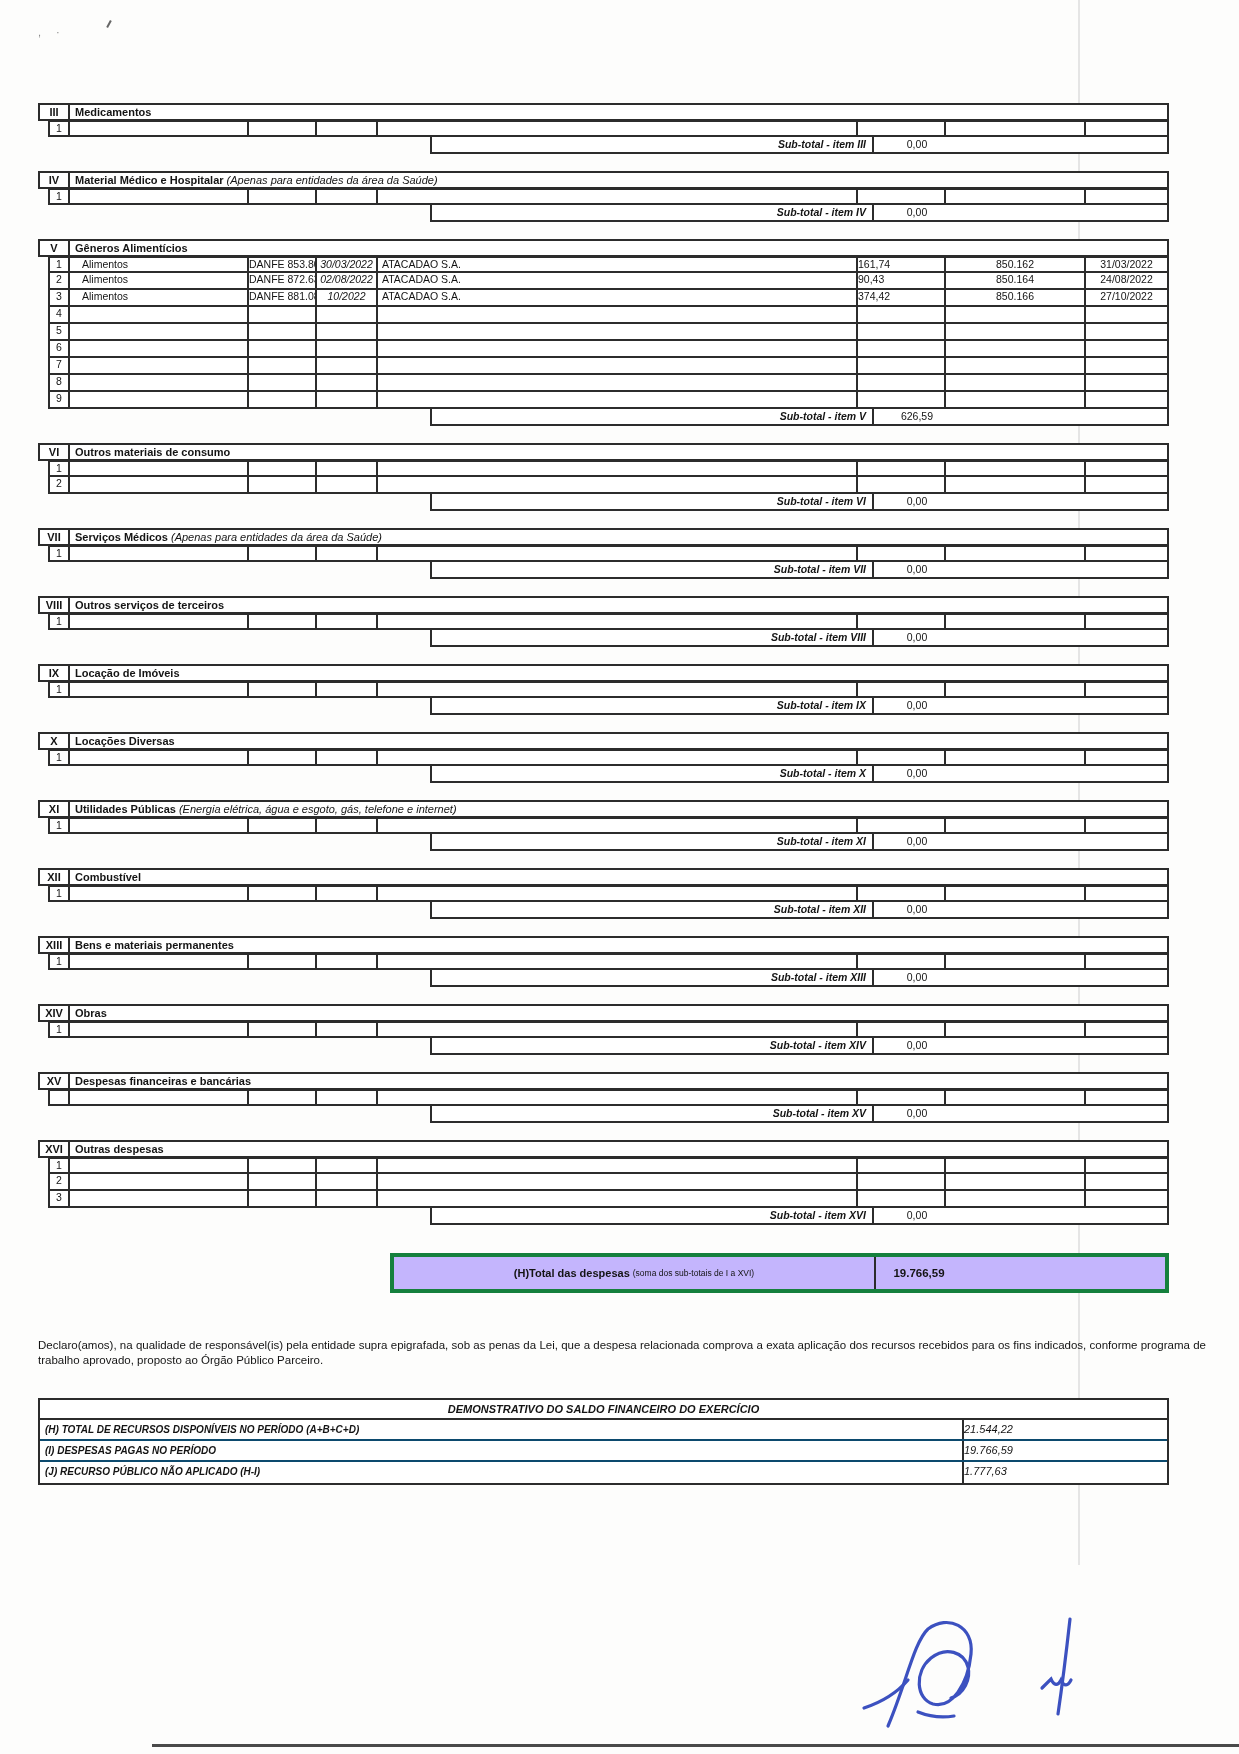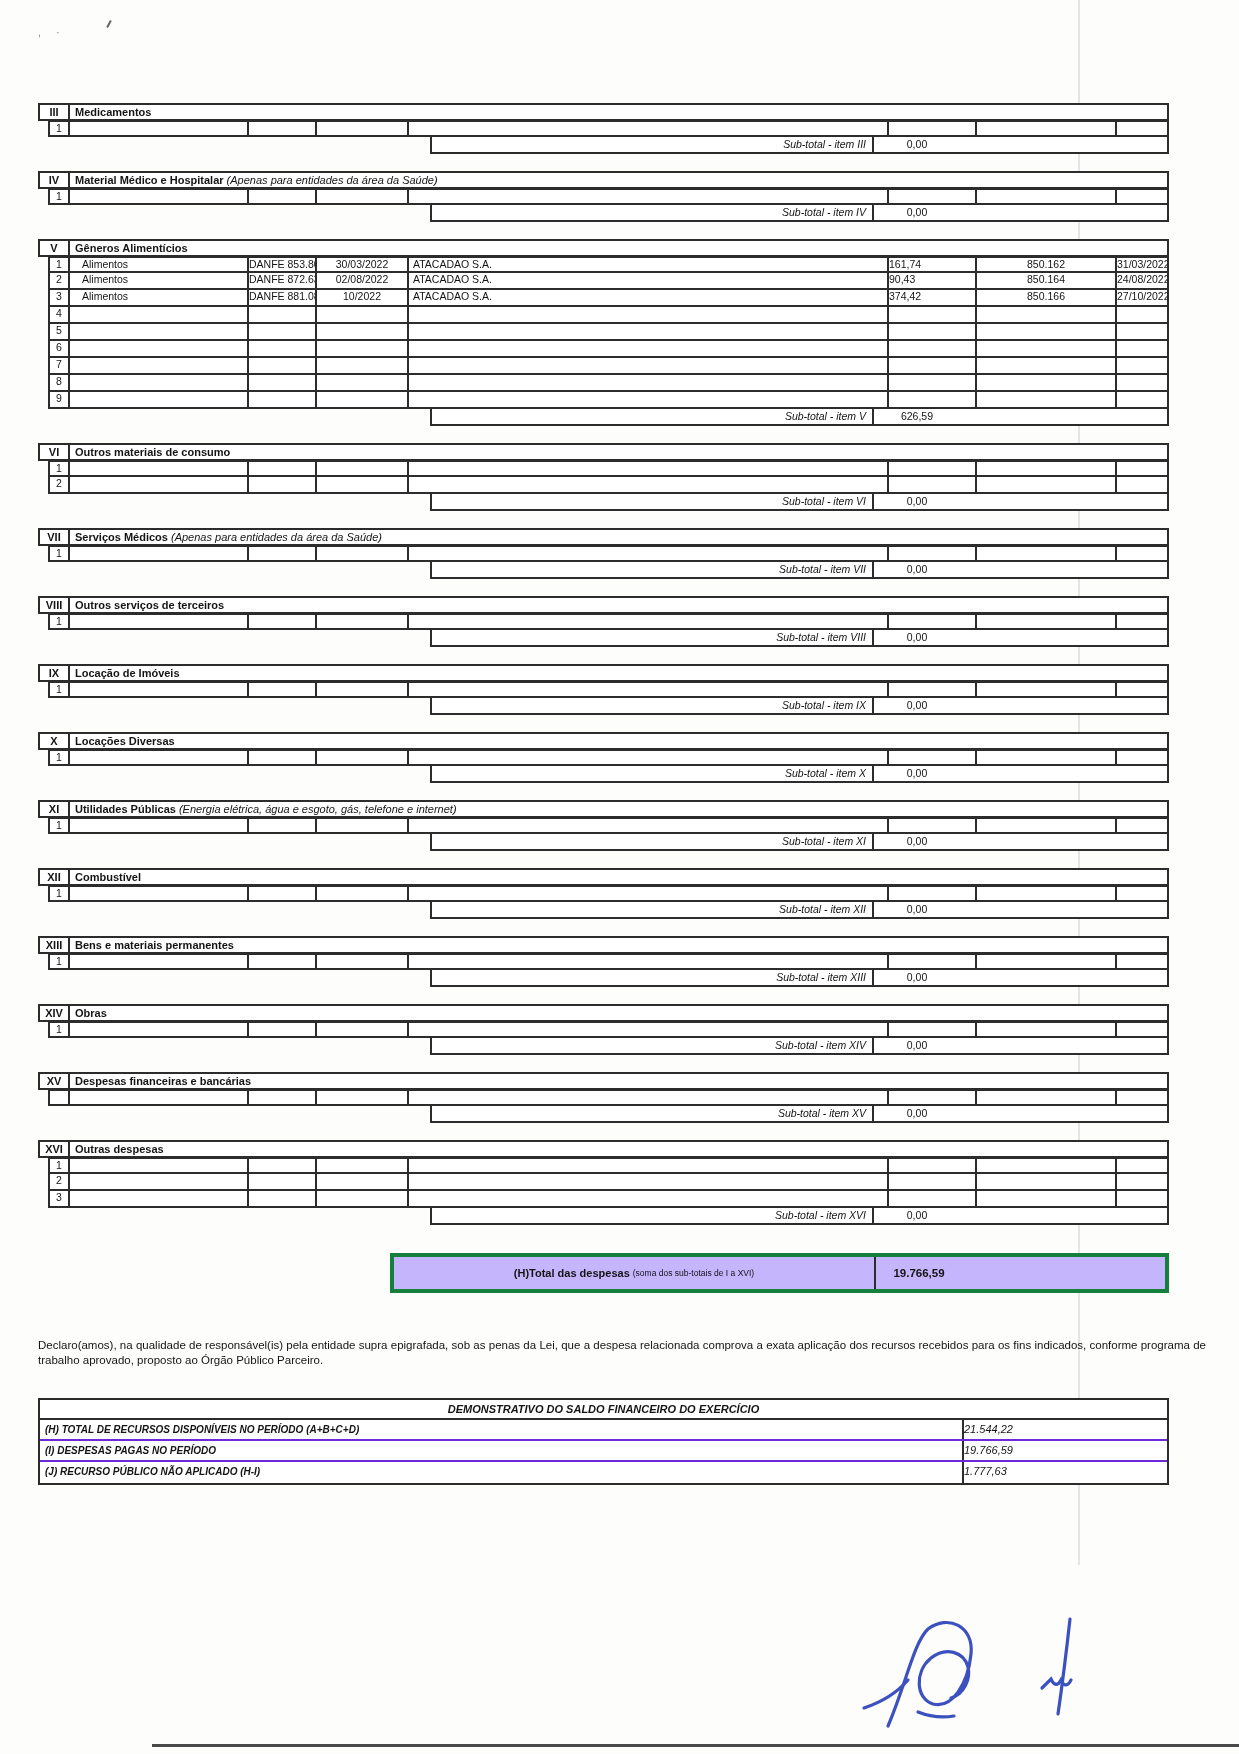--- a/index.html
+++ b/index.html
@@ -17,40 +17,40 @@
   .sec-title{flex:1;padding-left:5px;font-weight:bold;font-size:11px;line-height:14px;white-space:nowrap;overflow:hidden;}
   .sec-title .t-note{font-weight:normal;font-style:italic;}
   .rows{margin-left:10px;}
   .drow{display:flex;border:2px solid #2c2c2c;border-top:none;height:17px;box-sizing:border-box;background:#fff;}
   .rows .drow:first-child{border-top:2px solid #2c2c2c;margin-top:-1px;}
   .drow > span{display:block;border-right:2px solid #2c2c2c;box-sizing:border-box;font-size:10.5px;line-height:13px;overflow:hidden;white-space:nowrap;}
   .drow > span:last-child{border-right:none;}
   .c-num{width:20px;text-align:center;}
   .c-desc{width:179px;padding-left:12px;}
   .c-doc{width:68px;text-align:center;font-size:10px;}
-  .c-date{width:92px;text-align:center;}
+  .c-date{width:61px;text-align:center;font-style:italic;}
   .c-sup{width:480px;padding-left:4px;}
   .c-val{width:88px;padding-right:14px;}
   .c-chq{width:140px;text-align:center;}
   .c-dt2{flex:1;text-align:center;}
   .subtotal{display:flex;margin-left:392px;border:2px solid #2c2c2c;margin-top:-2px;height:19px;box-sizing:border-box;background:#fff;}
-  .st-label{width:442px;border-right:2px solid #2c2c2c;box-sizing:border-box;font-weight:normal;font-style:italic;font-size:10.5px;line-height:15px;text-align:right;padding-right:6px;}
+  .st-label{width:442px;border-right:2px solid #2c2c2c;box-sizing:border-box;font-weight:bold;font-style:italic;font-size:10.5px;line-height:15px;text-align:right;padding-right:6px;}
   .st-value{width:86px;text-align:center;font-size:10.5px;line-height:15px;}
   
   .totalbox{display:flex;margin-left:352px;margin-top:28px;border:4px solid #15803d;height:40px;box-sizing:border-box;background:#c4b5fd;}
   .tb-label{width:482px;border-right:2px solid #2c2c2c;box-sizing:border-box;display:flex;align-items:center;justify-content:center;font-size:11px;}
   .tb-label b{font-weight:bold;}
   .tb-label .small{font-size:8.5px;margin-left:3px;}
   .tb-value{width:86px;display:flex;align-items:center;justify-content:center;font-weight:bold;font-size:11.5px;}
   
   .declaration{margin-top:45px;font-size:11.5px;line-height:15px;width:1168px;text-align:justify;}
   
   .demo{margin-top:30px;border:2px solid #2c2c2c;background:#fff;font-style:italic;}
   .demo-title{border-bottom:2px solid #2c2c2c;text-align:center;font-weight:bold;font-size:11px;line-height:18px;height:18px;}
-  .demo-row{display:flex;border-bottom:2px solid #6d28d9;height:21px;box-sizing:border-box;}
+  .demo-row{display:flex;border-bottom:2px solid #0c4a6e;height:21px;box-sizing:border-box;}
   .demo-row:last-child{border-bottom:none;}
   .demo-label{width:924px;border-right:2px solid #2c2c2c;box-sizing:border-box;font-weight:bold;font-size:10px;line-height:19px;padding-left:5px;white-space:nowrap;}
   .demo-value{flex:1;text-align:left;font-size:11px;line-height:19px;}
   
   .scanline-v{position:absolute;left:1078px;top:0;width:2px;height:1565px;background:rgba(170,170,170,0.28);}
   .scanline-bottom{position:absolute;left:152px;top:1744px;width:1087px;height:3px;background:#4a4a4a;}
   .mark1{position:absolute;left:38px;top:26px;color:#8a8a8a;font-size:11px;letter-spacing:6px;}
   .mark2{position:absolute;left:108px;top:20px;width:2px;height:8px;background:#666;transform:rotate(28deg);}
   .signatures{position:absolute;left:858px;top:1612px;}
 </style>

